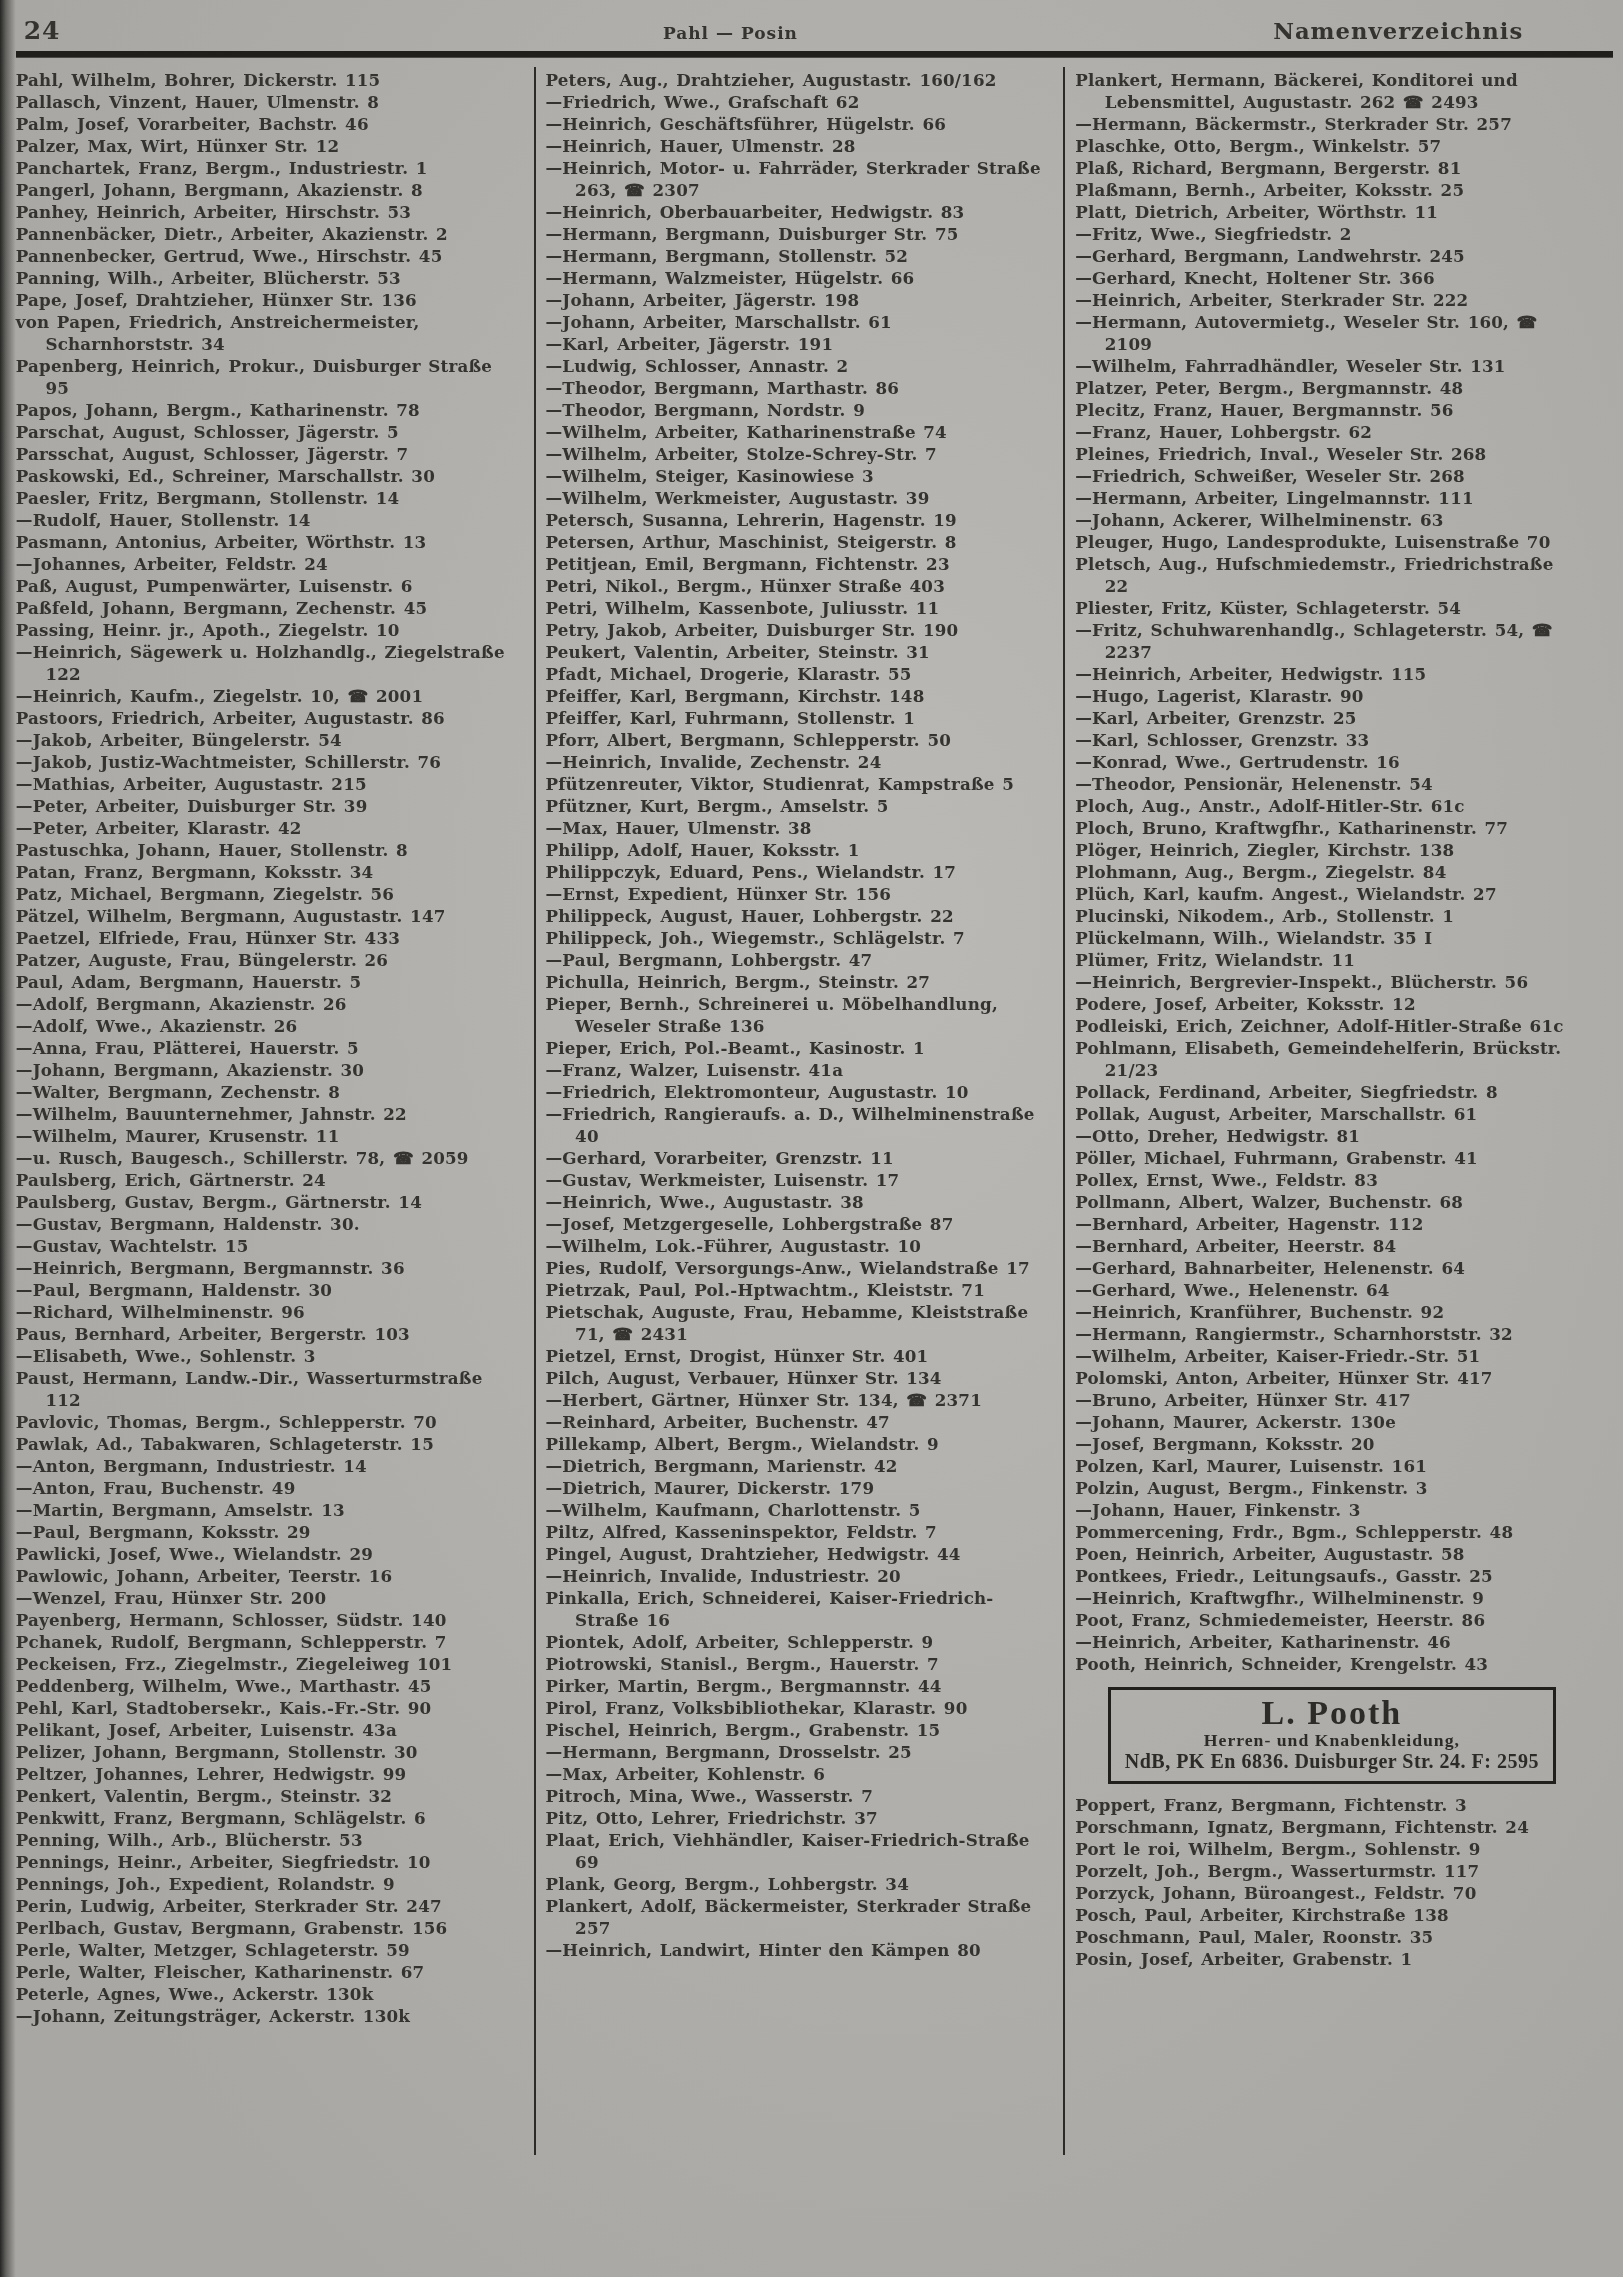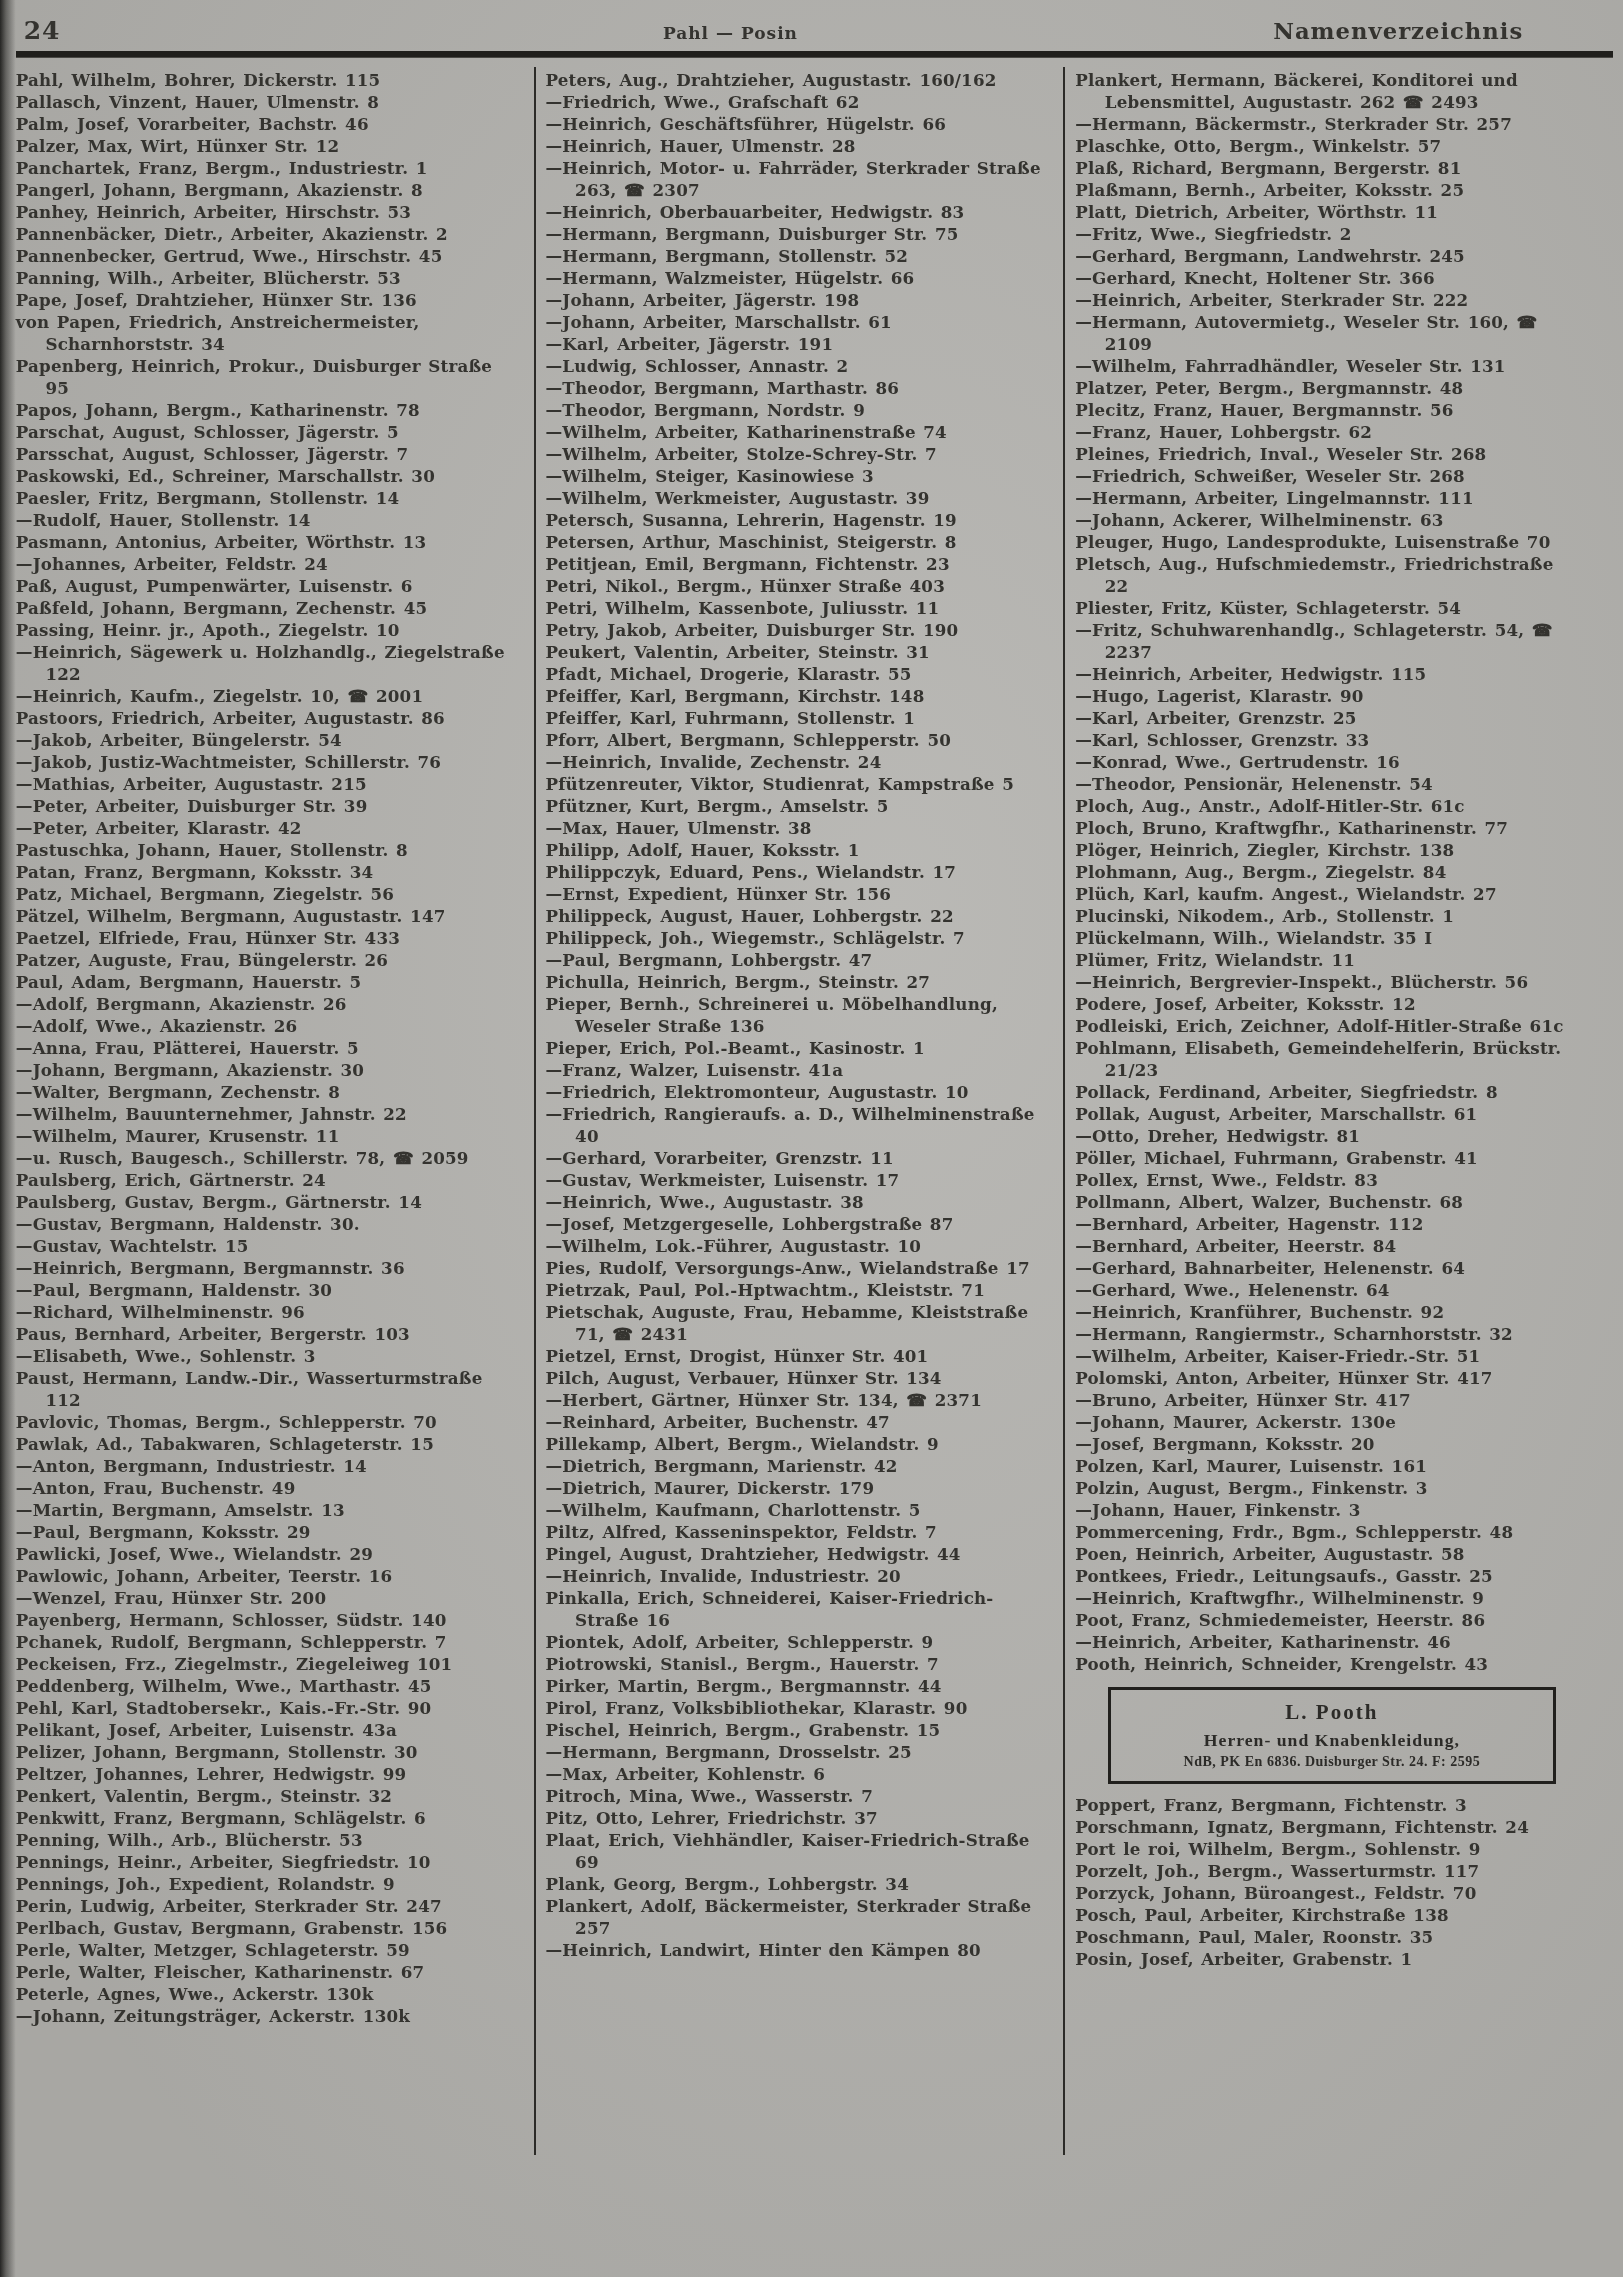--- a/index.html
+++ b/index.html
@@ -61,23 +61,23 @@
   }
   .ad{
     border:3px solid #21201d;
     margin:11.8px 25.6px 9.9px 33px;
     padding:6.9px 5.9px 7.9px 5.9px;
     text-align:center;
     font-family:"Liberation Serif", serif;
     font-weight:bold;
     color:#2c2b28;
   }
-  .ad-line1{font-size:21px;line-height:31.5px;letter-spacing:2px;}
+  .ad-line1{font-size:34px;line-height:31.5px;letter-spacing:2px;}
   .ad-line2{font-size:17.7px;line-height:22.7px;letter-spacing:1px;}
-  .ad-line3{font-size:14px;line-height:21.7px;letter-spacing:0.5px;}
+  .ad-line3{font-size:20px;line-height:21.7px;letter-spacing:0.5px;}
 </style>
 </head>
 <body>
 
 <div class="paper"></div>
 
 <div class="page">
 
   <header class="pagehead">
     <span class="page-number">24</span>

